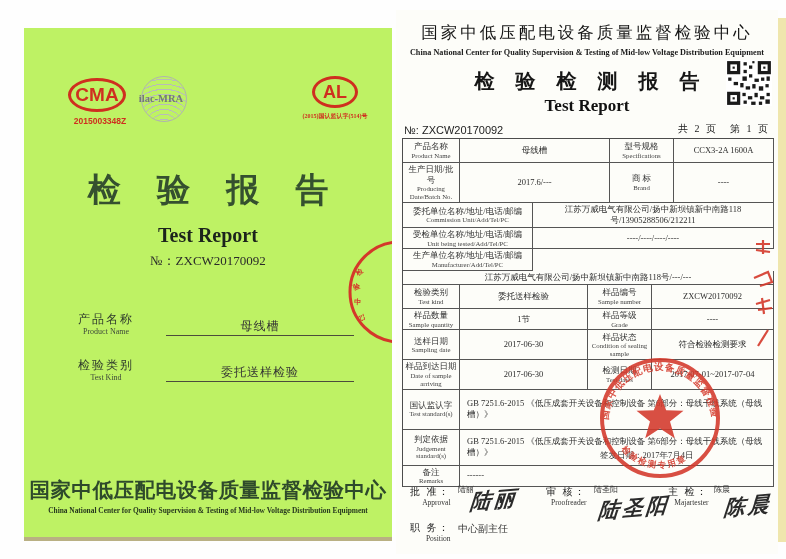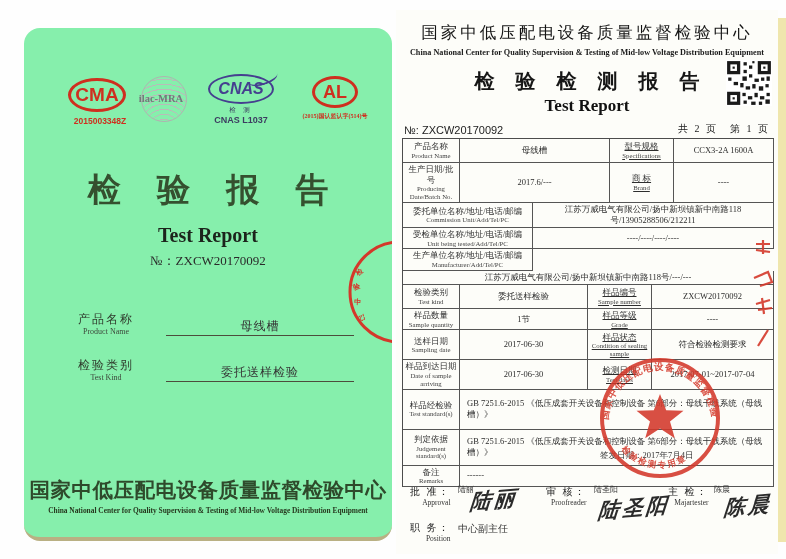--- a/index.html
+++ b/index.html
@@ -1,21 +1,21 @@
 <!DOCTYPE html>
 <html><head>
 <meta charset="utf-8">
 <style>
   * { margin:0; padding:0; box-sizing:border-box; }
   body { background:#ffffff; font-family:"Liberation Serif","DejaVu Serif",serif; }
   #canvas { position:relative; width:786px; height:559px; background:#fefefe; overflow:hidden; }
 
   
   .page-left { position:absolute; left:24px; top:28px; width:368px; height:513px;
-    background:#86efac; overflow:hidden; border-bottom:4px solid #b9b083;border-radius:16px; }
+    background:#bef264; overflow:hidden; border-bottom:4px solid #b9b083; }
   .logos { position:absolute; left:0; top:44px; width:100%; height:72px; }
   .logo-cma { position:absolute; left:44px; top:6px; width:64px; text-align:center; }
   .cma-oval { width:58px; height:34px; border:3px solid #cf2f1f; border-radius:50%;
     color:#cf2f1f; font-weight:bold; font-size:19px; line-height:28px; text-align:center;
     font-family:"Liberation Sans",sans-serif; letter-spacing:0; }
   .cma-num { margin-top:4px; font-size:8.5px; font-weight:bold; color:#cf2f1f;
     font-family:"Liberation Sans",sans-serif; }
   .logo-ilac { position:absolute; left:114px; top:4px; width:52px; height:52px; }
   .ilac-circle { width:46px; height:46px; border-radius:50%; margin:0 auto;
     background:repeating-radial-gradient(circle at 50% 120%, #b9bcb9 0 1px, transparent 1px 5px);
@@ -72,21 +72,21 @@
 
   .rtable { position:absolute; left:6px; top:128px; width:372px;
     border-top:1.2px solid #4c4c4c; border-left:1.2px solid #4c4c4c; font-size:8.5px; }
   .trow { display:flex; }
   .cell { border-right:1px solid #555; border-bottom:1px solid #555;
     display:flex; flex-direction:column; justify-content:center; align-items:center;
     padding:1px 2px; text-align:center; }
   .cell.left { align-items:flex-start; text-align:left; padding-left:7px; }
   .cell.topleft { justify-content:flex-start; align-items:flex-start; text-align:left;
     padding-left:7px; padding-top:5px; }
-  .w57 { width:57px; } .w150 { width:150px; } .w64 { width:64px;text-decoration:underline; }
+  .w57 { width:57px; } .w150 { width:150px; } .w64 { width:64px; }
   .w128 { width:128px; } .w130 { width:130px; } .fillc { flex:1; }
   .cn { font-size:8.5px; color:#333; line-height:1.25; }
   .en { font-size:6.8px; color:#444; line-height:1.15; }
   .val { font-size:8.5px; color:#2c2c2c; line-height:1.3; }
   .h24{min-height:24px;} .h19{min-height:19px;} .h21{min-height:21px;} .h22{min-height:22px;flex-direction:column;}
   .h27{min-height:27px;} .h30{min-height:30px;} .h40{min-height:40px;} .h36{min-height:36px;}
   .h38{min-height:38px;}
 
   .sign-date { position:absolute; left:204px; top:440px; font-size:8.5px; color:#333; }
   .stamp-svg { position:absolute; left:196px; top:340px; opacity:0.88; }
@@ -111,28 +111,20 @@
   <div class="page-left">
 
     <div class="logos">
       <div class="logo-cma">
         <div class="cma-oval">CMA</div>
         <div class="cma-num">2015003348Z</div>
       </div>
       <div class="logo-ilac">
         <div class="ilac-circle"></div>
         <div class="ilac-text">ilac-MRA</div>
-      </div>
-      <div class="logo-cnas">
-        <div class="cnas-oval">
-          <span>CNAS</span>
-          <div class="cnas-swoosh"></div>
-        </div>
-        <div class="cnas-cap-cn">检 测</div>
-        <div class="cnas-cap">CNAS L1037</div>
       </div>
       <div class="logo-al">
         <div class="al-oval">AL</div>
         <div class="al-cap">(2015)国认监认字(514)号</div>
       </div>
     </div>
 
     <div class="cover-title">检 验 报 告</div>
     <div class="cover-title-en">Test Report</div>
     <div class="cover-no">№：ZXCW20170092</div>
@@ -347,21 +339,21 @@
             <span class="cn">检测日期</span>
             <span class="en">Test dates</span>
           </div>
         <div class="cell fillc">
             <span class="val">2017-07-01~2017-07-04</span>
           </div>
       </div>
 
       <div class="trow h40">
         <div class="cell w57">
-            <span class="cn">样品经检验</span>
+            <span class="cn">国认监认字</span>
             <span class="en">Test standard(s)</span>
           </div>
         <div class="cell fillc left">
             <span class="val">GB 7251.6-2015 《低压成套开关设备和控制设备 第6部分：母线干线系统（母线槽）》</span>
           </div>
       </div>
 
       <div class="trow h36">
         <div class="cell w57">
             <span class="cn">判定依据</span>

